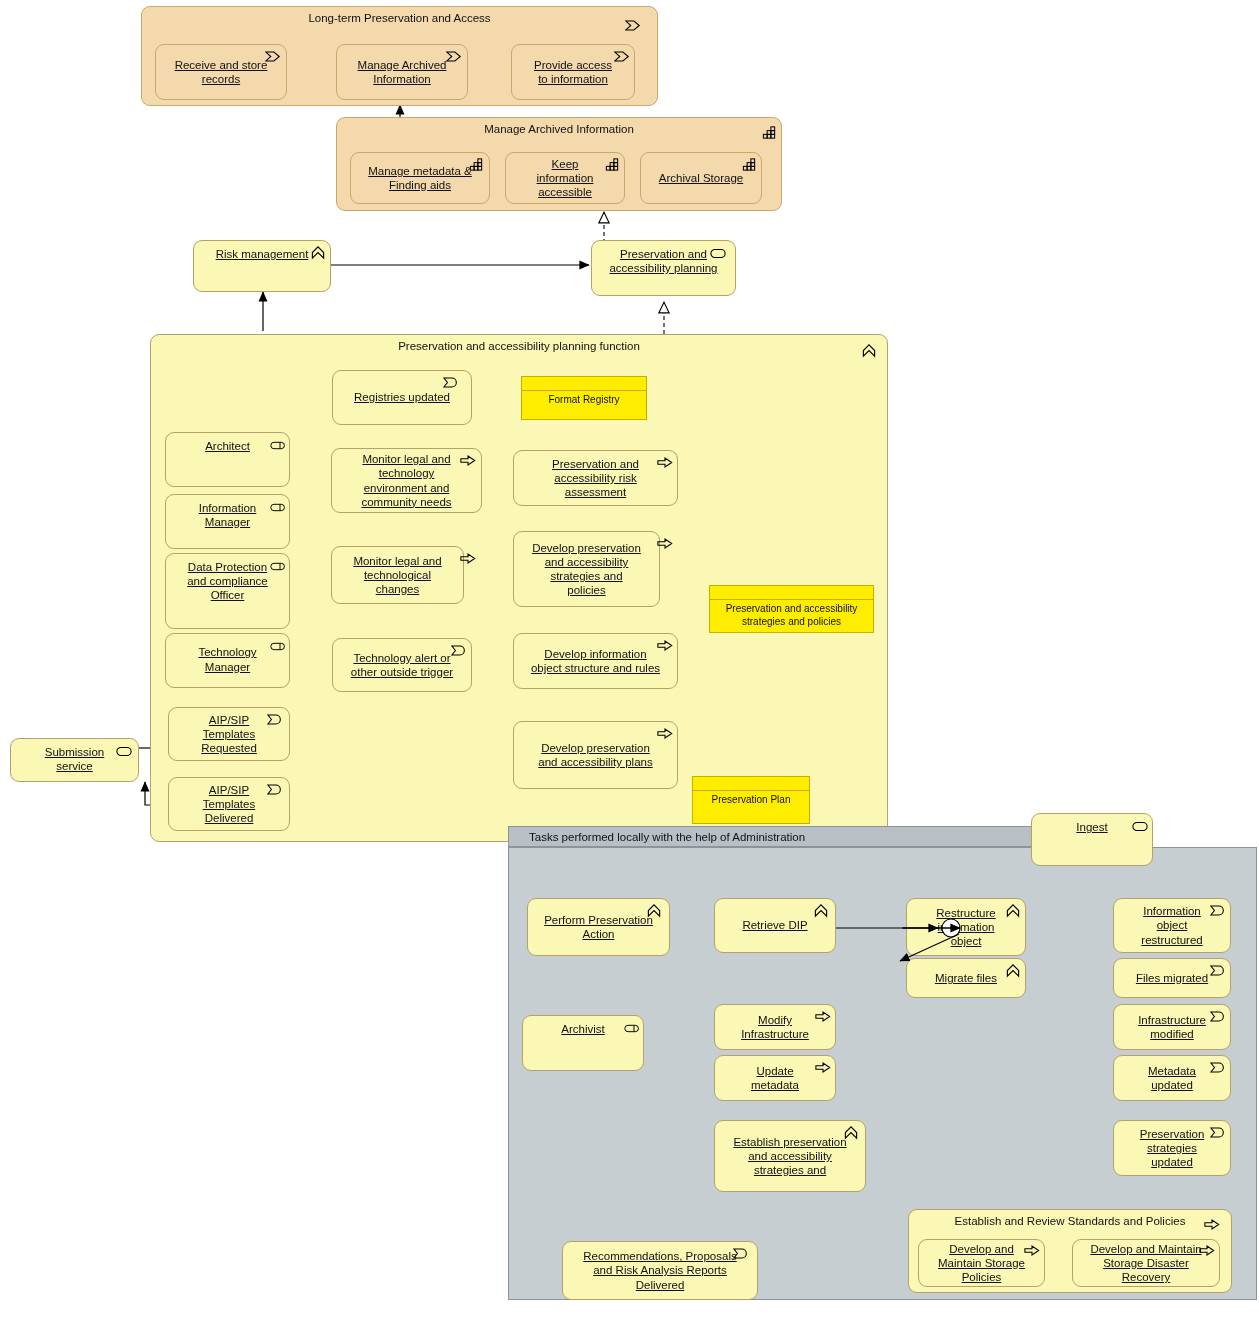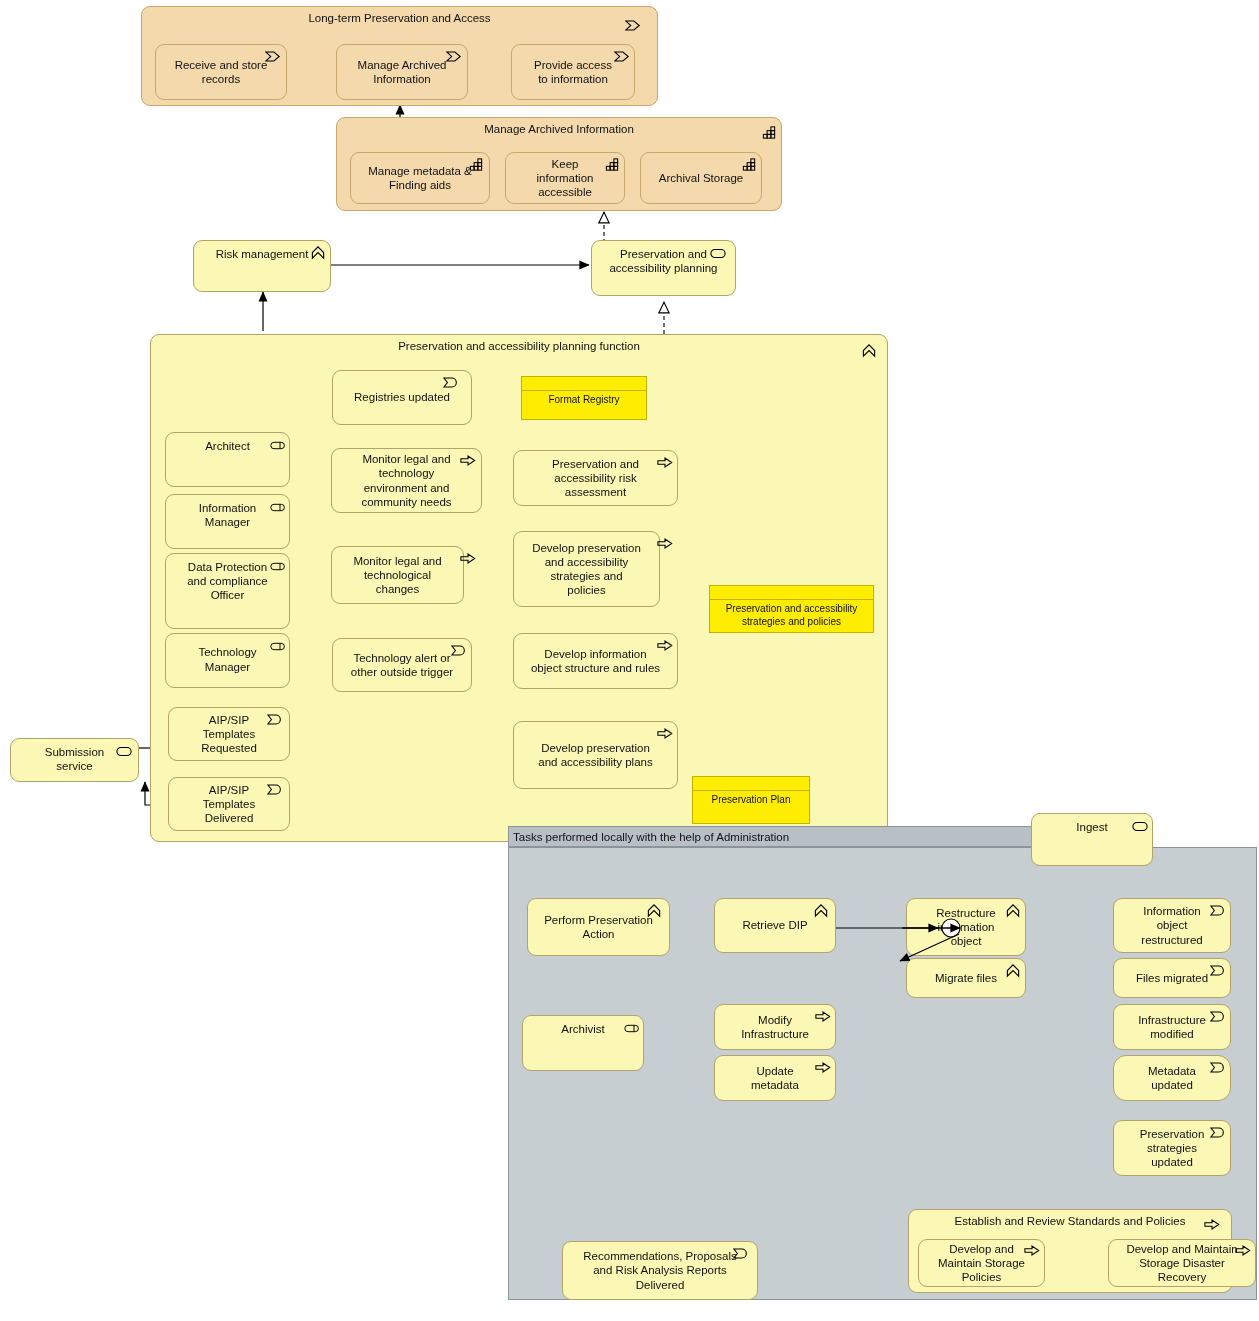--- a/index.html
+++ b/index.html
@@ -3,21 +3,21 @@
 <meta charset="utf-8">
 <style>
   html,body{margin:0;padding:0;background:#ffffff;}
   body{font-family:"Liberation Sans",sans-serif;}
   #canvas{position:relative;width:1259px;height:1321px;overflow:hidden;background:#fff;}
 
   
   .node{position:absolute;box-sizing:border-box;border:1px solid #b5a26a;
         border-radius:9px;background:#fbf7b5;display:flex;align-items:flex-start;
         justify-content:center;text-align:center;font-size:11.5px;color:#111;
-        line-height:1.22;padding:6px 16px 8px 16px;}
+        line-height:1.22;padding:6px 16px 8px 16px;text-decoration:underline;}
   .node .lbl{display:block;width:100%;}
   .node.center{align-items:center;padding-top:0;padding-bottom:0;}
 
   
   .group{position:absolute;box-sizing:border-box;border:1px solid #b5a26a;
          border-radius:9px;background:#fbf7b5;font-size:11.5px;color:#111;}
   .group > .gtitle{position:absolute;top:5px;left:0;right:0;text-align:center;
          font-size:11.5px;line-height:1.2;}
 
   
@@ -31,21 +31,21 @@
   .deliv .bar{position:absolute;top:0;left:0;right:0;height:13px;
          border-bottom:1px solid #c3b300;}
   .deliv .dtxt{position:absolute;top:13px;left:0;right:0;bottom:0;
          display:flex;align-items:flex-start;justify-content:center;padding-top:4px;}
 
   
   .greybox{position:absolute;box-sizing:border-box;background:#c6ced2;
         border:1px solid #8a9499;}
   .greytab{position:absolute;box-sizing:border-box;background:#b8c0c5;
         border:1px solid #8a9499;font-size:11.5px;color:#111;
-        display:flex;align-items:center;padding-left:4px;}
+        display:flex;align-items:center;padding-left:20px;}
 
   
   .ico{position:absolute;width:16px;height:15px;pointer-events:none;}
   .ico svg{display:block;width:100%;height:100%;}
 
   svg.wires{position:absolute;left:0;top:0;width:1259px;height:1321px;
             overflow:visible;pointer-events:none;}
   .ln{stroke:#000;stroke-width:1.2;fill:none;}
   .ln-d{stroke:#000;stroke-width:1.1;fill:none;stroke-dasharray:4 3;}
   .ln-dot{stroke:#000;stroke-width:1.1;fill:none;stroke-dasharray:2 3;}
@@ -773,20 +773,28 @@
     </span>
   </div>
   <div class="node center" style="left:714px;top:1055px;width:122px;height:46px;">
     <span class="lbl">Update metadata</span>
     <span class="ico" style="left:100px;top:4px;">
       <svg viewBox="0 0 18 14">
           <path d="M1 5 H9 V2 L16.5 7 L9 12 V9 H1 Z" fill="none" stroke="#000" stroke-width="1.2"></path>
         </svg>
     </span>
   </div>
+  <div class="node center" style="left:714px;top:1120px;width:152px;height:72px;">
+    <span class="lbl">Establish preservation and accessibility strategies and</span>
+    <span class="ico" style="left:128px;top:4px;">
+      <svg viewBox="0 0 16 16">
+          <path d="M2 14 L2 8 L8 2 L14 8 L14 14 L8 8 Z" fill="none" stroke="#000" stroke-width="1.2"></path>
+        </svg>
+    </span>
+  </div>
 
   <div class="node center" style="left:906px;top:898px;width:120px;height:58px;">
     <span class="lbl">Restructure information object</span>
     <span class="ico" style="left:98px;top:4px;">
       <svg viewBox="0 0 16 16">
           <path d="M2 14 L2 8 L8 2 L14 8 L14 14 L8 8 Z" fill="none" stroke="#000" stroke-width="1.2"></path>
         </svg>
     </span>
   </div>
   <div class="node center" style="left:906px;top:958px;width:120px;height:40px;">
@@ -823,21 +831,21 @@
     </span>
   </div>
   <div class="node center" style="left:1113px;top:1004px;width:118px;height:46px;">
     <span class="lbl">Infrastructure modified</span>
     <span class="ico" style="left:96px;top:4px;">
       <svg viewBox="0 0 18 14">
           <path d="M1 2 H10 A5 5 0 0 1 10 12 H1 L5 7 Z" fill="none" stroke="#000" stroke-width="1.2"></path>
         </svg>
     </span>
   </div>
-  <div class="node center" style="left:1113px;top:1055px;width:118px;height:46px;border-radius:13px;">
+  <div class="node center" style="left:1113px;top:1055px;width:118px;height:46px;">
     <span class="lbl">Metadata updated</span>
     <span class="ico" style="left:96px;top:4px;">
       <svg viewBox="0 0 18 14">
           <path d="M1 2 H10 A5 5 0 0 1 10 12 H1 L5 7 Z" fill="none" stroke="#000" stroke-width="1.2"></path>
         </svg>
     </span>
   </div>
   <div class="node center" style="left:1113px;top:1120px;width:118px;height:56px;">
     <span class="lbl">Preservation strategies updated</span>
     <span class="ico" style="left:96px;top:4px;">
@@ -865,21 +873,21 @@
     </span>
   </div>
   <div class="node center" style="left:918px;top:1239px;width:127px;height:48px;">
     <span class="lbl">Develop and Maintain Storage Policies</span>
     <span class="ico" style="left:105px;top:3px;">
       <svg viewBox="0 0 18 14">
           <path d="M1 5 H9 V2 L16.5 7 L9 12 V9 H1 Z" fill="none" stroke="#000" stroke-width="1.2"></path>
         </svg>
     </span>
   </div>
-  <div class="node center" style="left:1072px;top:1239px;width:148px;height:48px;margin-left:36px;">
+  <div class="node center" style="left:1072px;top:1239px;width:148px;height:48px;">
     <span class="lbl">Develop and Maintain Storage Disaster Recovery</span>
     <span class="ico" style="left:126px;top:3px;">
       <svg viewBox="0 0 18 14">
           <path d="M1 5 H9 V2 L16.5 7 L9 12 V9 H1 Z" fill="none" stroke="#000" stroke-width="1.2"></path>
         </svg>
     </span>
   </div>
 
   <svg class="wires">
     <path class="ln" d="M836,928 L938,928" marker-end="url(#arw)"></path>

